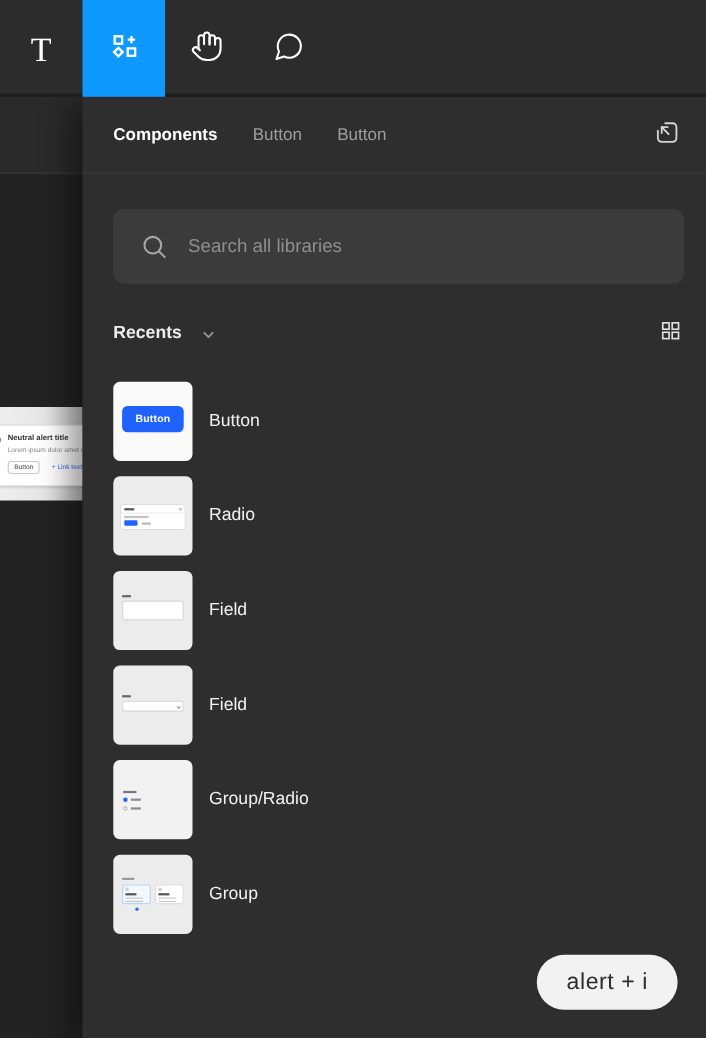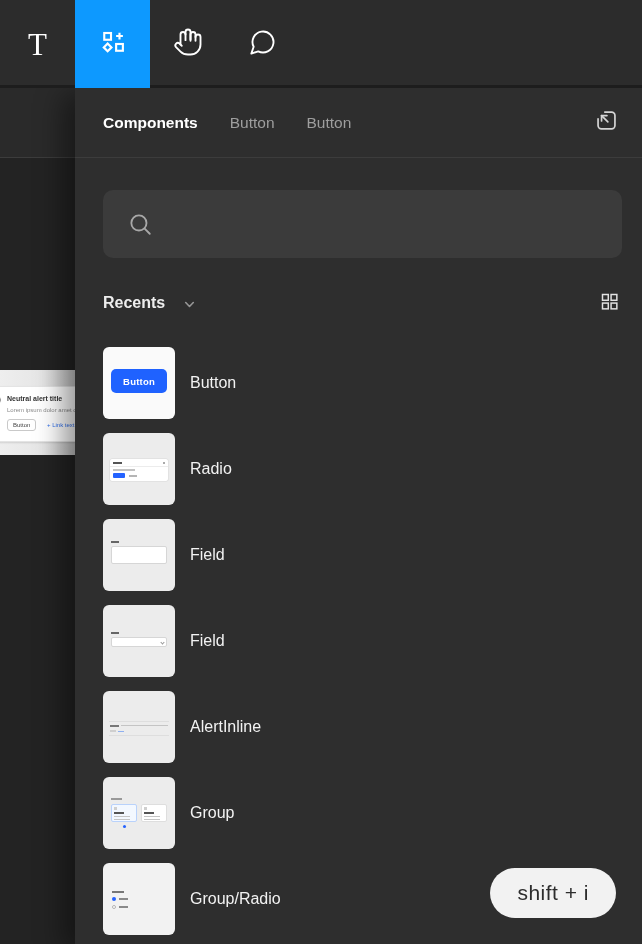--- a/index.html
+++ b/index.html
@@ -241,20 +241,21 @@
     </span>
   </div>
 
   <div class="search-wrap">
     <span class="search-icon">
       <svg width="26" height="26" viewBox="0 0 24 24" fill="none" stroke="currentColor" stroke-width="1.7" stroke-linecap="round">
         <circle cx="11" cy="11" r="7"></circle>
         <line x1="16.3" y1="16.3" x2="21" y2="21"></line>
       </svg>
     </span>
+    <input class="search-input" type="text" placeholder="Search all libraries" style="">
   </div>
 
   <div class="recents-row">
     <span class="recents-title">
       <span>Recents</span>
       <span class="chevron-down">
         <svg width="13" height="13" viewBox="0 0 12 12" fill="none" stroke="currentColor" stroke-width="1.5" stroke-linecap="round" stroke-linejoin="round">
           <polyline points="2.5,4.2 6,7.8 9.5,4.2"></polyline>
         </svg>
       </span>
@@ -305,30 +306,30 @@
     <div class="item-row">
       <div class="thumb t-select">
         <span class="f-label"></span>
         <span class="f-input">
             <span class="f-chev"></span>
           </span>
       </div>
       <span class="item-label">Field</span>
     </div>
 
-    <div class="item-row">
-      <div class="thumb t-alert">
-        <div class="a-box">
-          <span class="a-title"></span>
-            <span class="a-line"></span>
-          <span class="a-b1"></span>
-            <span class="a-b2"></span>
-        </div>
-      </div>
-      <span class="item-label">AlertInline</span>
+
+    <div class="item-row">
+      <div class="thumb t-radio">
+        <span class="r-label"></span>
+        <span class="r-dot1"></span>
+          <span class="r-t1"></span>
+        <span class="r-dot2"></span>
+          <span class="r-t2"></span>
+      </div>
+      <span class="item-label">Group/Radio</span>
     </div>
 
     <div class="item-row">
       <div class="thumb t-group">
         <span class="g-label"></span>
         <div class="g-card1">
             <span class="g-t1"></span>
             <span class="g-t2"></span>
             <span class="g-t3"></span>
             <span class="g-t4"></span>
@@ -337,27 +338,16 @@
             <span class="g-t1"></span>
             <span class="g-t2"></span>
             <span class="g-t3"></span>
             <span class="g-t4"></span>
           </div>
         <span class="g-dot"></span>
       </div>
       <span class="item-label">Group</span>
     </div>
 
-    <div class="item-row">
-      <div class="thumb t-radio">
-        <span class="r-label"></span>
-        <span class="r-dot1"></span>
-          <span class="r-t1"></span>
-        <span class="r-dot2"></span>
-          <span class="r-t2"></span>
-      </div>
-      <span class="item-label">Group/Radio</span>
-    </div>
-
   </div>
 </div>
 
-<div class="shortcut-pill">shift + i</div>
+<div class="shortcut-pill">alert + i</div>
 
 </body></html>

